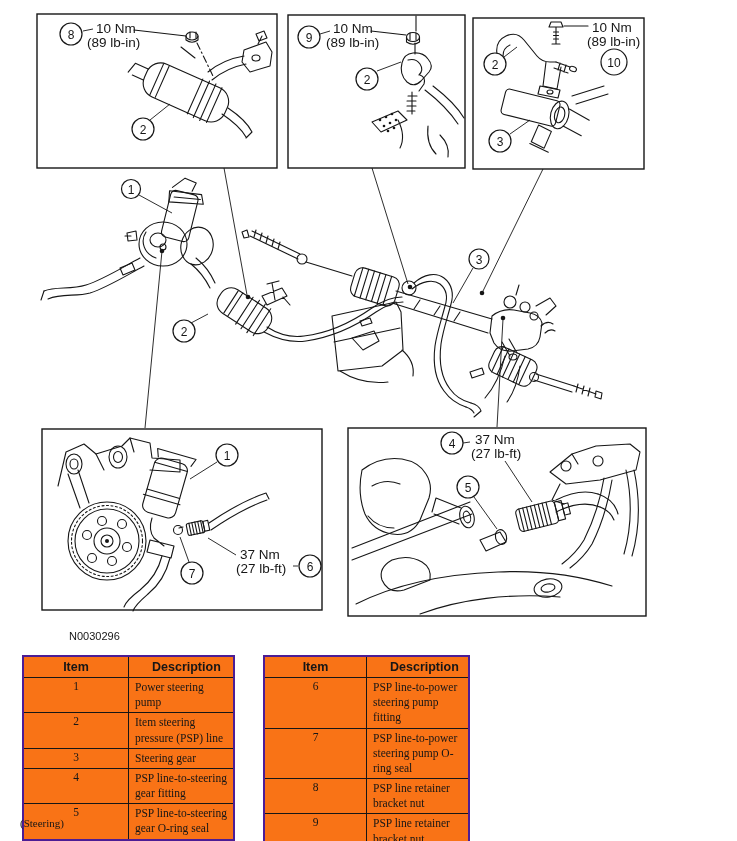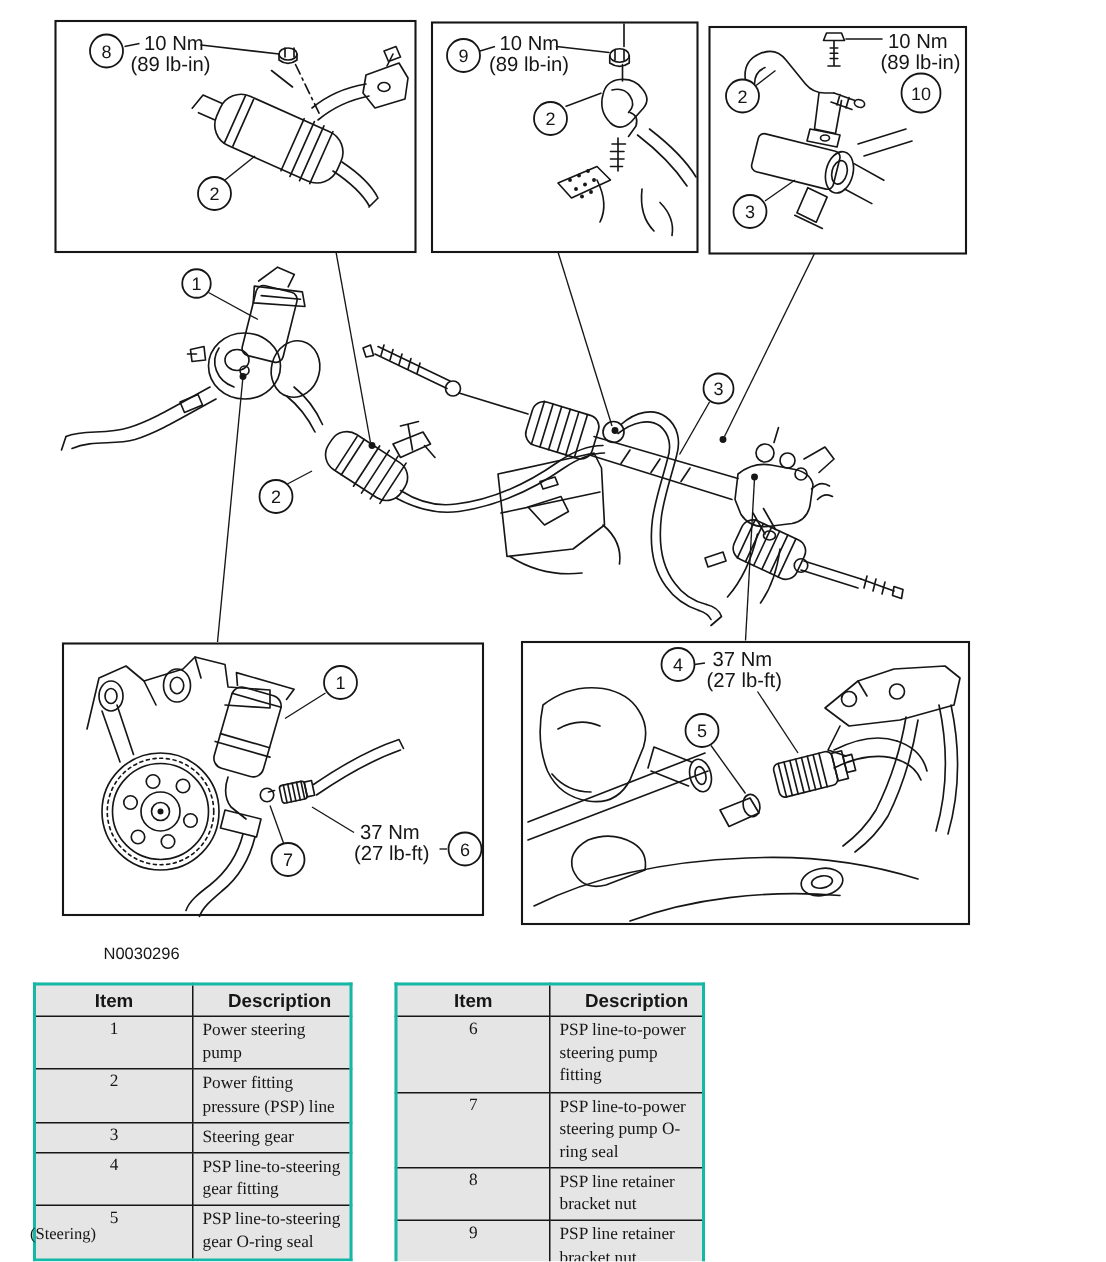--- a/index.html
+++ b/index.html
@@ -8,21 +8,21 @@
   .page svg{position:absolute;left:0;top:0;}
   svg .s{stroke:#161616;fill:none;stroke-width:1.1;stroke-linecap:round;stroke-linejoin:round;}
   svg .thin{stroke:#161616;fill:none;stroke-width:0.9;}
   svg .box{stroke:#161616;fill:none;stroke-width:1.4;}
   svg .dot{fill:#161616;stroke:none;}
   svg .co-c{fill:#fff;stroke:#161616;stroke-width:1.2;}
   svg .co-t{font:12px "Liberation Sans",sans-serif;fill:#161616;text-anchor:middle;}
   svg .lbl{font:13.5px "Liberation Sans",sans-serif;fill:#161616;}
   .partnum{position:absolute;left:33px;top:630px;font:11px "Liberation Sans",sans-serif;color:#161616;margin-left:36px;}
   .continued{position:absolute;left:20px;top:817px;font:11px "Liberation Serif",serif;color:#161616;}
-  table.parts{position:absolute;border-collapse:collapse;background:#e5e5e5;border:2px solid #14b8a6;
+  table.parts{position:absolute;border-collapse:collapse;background:#f97316;border:2px solid #4c1d95;
               font-family:"Liberation Serif",serif;font-size:11.5px;color:#161616;table-layout:fixed;}
   table.parts th,table.parts td{border:1px solid #161616;}
   table.parts th{font-family:"Liberation Sans",sans-serif;font-size:12.5px;font-weight:bold;
                  text-align:left;padding:3px 23px;}
   table.parts th.item-h{text-align:center;padding:3px 2px;}
   table.parts td.item{text-align:center;vertical-align:top;padding:2px 2px;}
   table.parts td.desc{padding:2px 6px;line-height:1.32;vertical-align:top;margin-left:20px;}
   #tbl-left{left:22px;top:655px;width:213px;}
   #tbl-right{left:263px;top:655px;width:207px;}
   #tbl-left .item{width:36px;} #tbl-right .item{width:38px;}
@@ -384,21 +384,21 @@
       <th>Description</th>
     </tr>
   </thead>
   <tbody>
     <tr>
       <td class="item">1</td>
       <td class="desc">Power steering pump</td>
     </tr>
     <tr>
       <td class="item">2</td>
-      <td class="desc">Power fitting pressure (PSP) line</td>
+      <td class="desc">Item steering pressure (PSP) line</td>
     </tr>
     <tr>
       <td class="item">3</td>
       <td class="desc">Steering gear</td>
     </tr>
     <tr>
       <td class="item">4</td>
       <td class="desc">PSP line-to-steering gear fitting</td>
     </tr>
     <tr>

